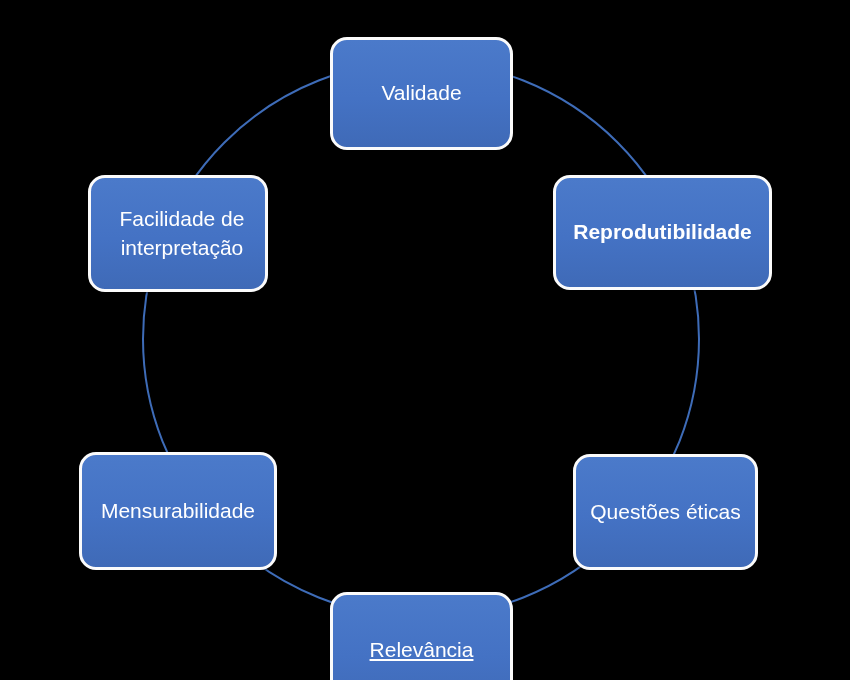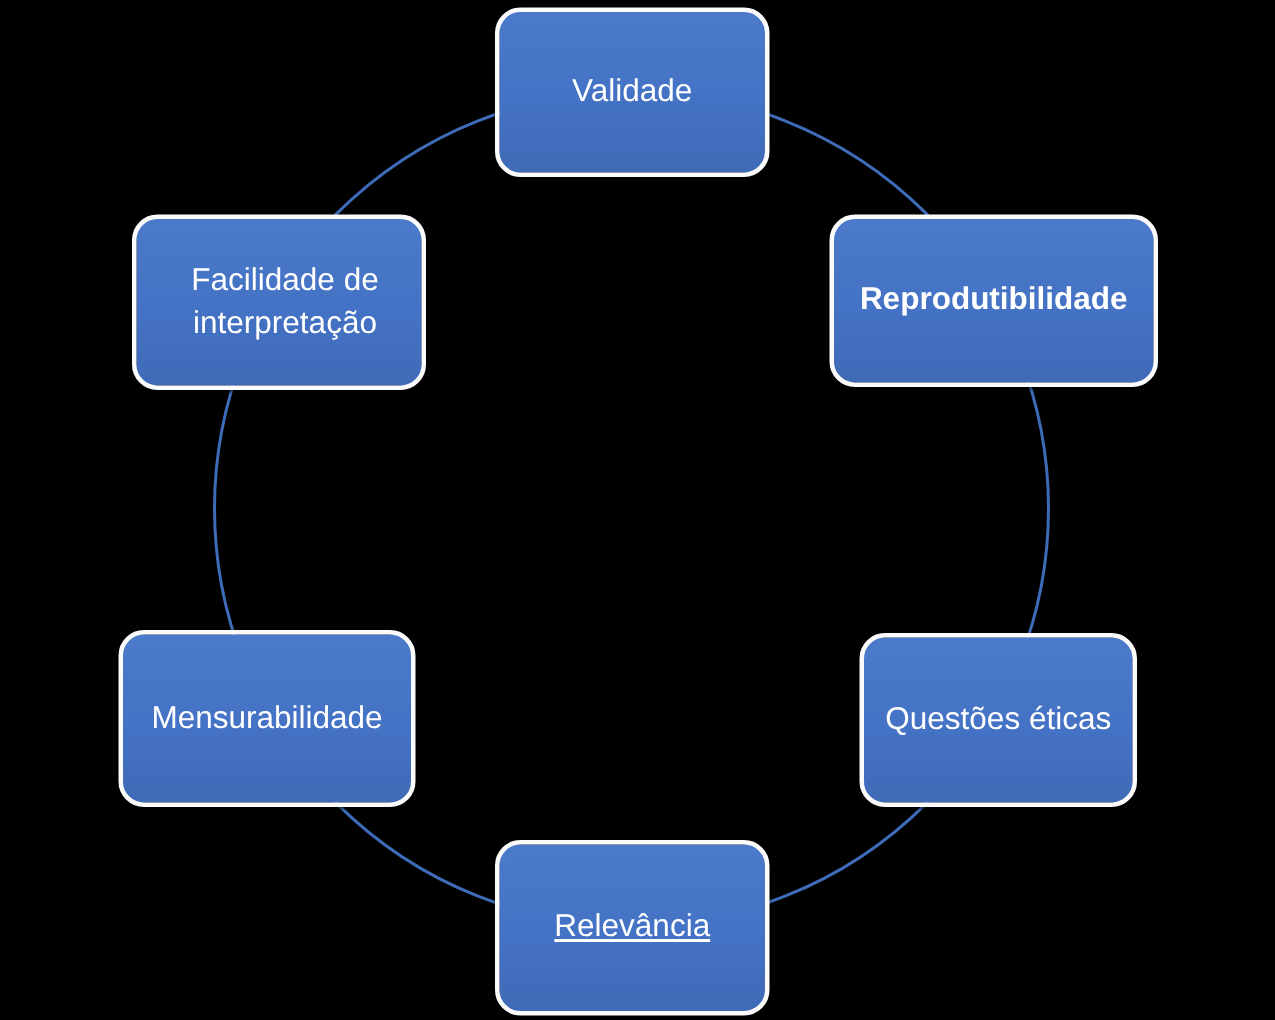--- a/index.html
+++ b/index.html
@@ -30,28 +30,29 @@
     border-radius: 17px;
     color: #ffffff;
     display: flex;
     align-items: center;
     justify-content: center;
     text-align: center;
     font-size: 21px;
     line-height: 1.35;
     padding: 6px 12px;
     box-shadow: 0 1px 2px rgba(0,0,0,0.6);
+    margin-top: 32px;
   }
   
   .pos-validade        { left: 330px; top:   5px; width: 183px; height: 113px; }
   .pos-reprodutibilidade { left: 553px; top: 143px; width: 219px; height: 115px; font-weight: bold; }
   .pos-questoes-eticas { left: 573px; top: 422px; width: 185px; height: 116px; }
   .pos-relevancia      { left: 330px; top: 560px; width: 183px; height: 117px; text-decoration: underline; }
   .pos-mensurabilidade { left:  79px; top: 420px; width: 198px; height: 118px; align-items: center; }
-  .pos-facilidade      { left:  88px; top: 143px; width: 196px; height: 117px; padding-left: 20px; }
+  .pos-facilidade      { left:  88px; top: 143px; width: 180px; height: 117px; padding-left: 20px; }
 </style>
 </head>
 <body>
 
 <div id="stage">
 
   <svg id="cycle-svg" viewBox="0 0 850 680" xmlns="http://www.w3.org/2000/svg">
     <circle cx="421" cy="339" r="278" fill="none" stroke="#3E6CB8" stroke-width="2"></circle>
   </svg>
 

